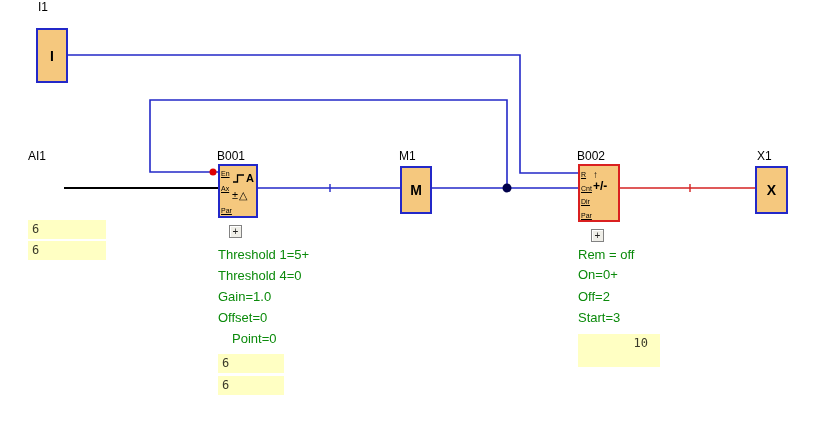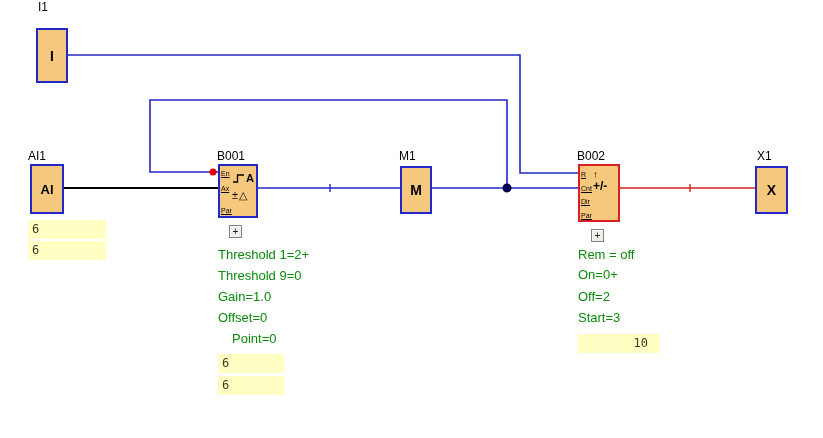--- a/index.html
+++ b/index.html
@@ -61,44 +61,41 @@
     <circle cx="507" cy="188" r="4.5" class="junction"></circle>
     <circle cx="213" cy="172" r="3.5" class="endot"></circle>
   </svg>
 
   <div class="blk-label" style="left:38px;top:0">I1</div>
   <div class="blk center" style="left:36px;top:28px;width:32px;height:55px">
     <span class="letter">I</span>
   </div>
 
   <div class="blk-label" style="left:28px;top:149px">AI1</div>
-  <div class="blk center" style="left:30px;top:164px;width:34px;height:50px">
-    <span class="letter sm">AI</span>
-  </div>
   <div class="val" style="left:28px;top:220px;width:78px;height:19px">6</div>
   <div class="val" style="left:28px;top:241px;width:78px;height:19px">6</div>
 
   <div class="blk-label" style="left:217px;top:149px">B001</div>
   <div class="blk" style="left:218px;top:164px;width:40px;height:54px">
     <span class="pin" style="top:4px">En</span>
     <span class="pin" style="top:19px">Ax</span>
     <span class="pin" style="top:41px">Par</span>
     <div class="sym">
       <div class="symrow">
         <svg width="13" height="12" viewBox="0 0 13 12">
           <polyline points="1,10 5.5,10 5.5,3 12,3" fill="none" stroke="#000" stroke-width="1.3"></polyline>
         </svg>
         <span class="symA">A</span>
       </div>
       <div class="sym2">±△</div>
     </div>
   </div>
   <div class="expand" style="left:229px;top:225px">+</div>
-  <div class="param-line" style="left:218px;top:247px">Threshold 1=2+</div>
-  <div class="param-line" style="left:218px;top:268px">Threshold 9=0</div>
+  <div class="param-line" style="left:218px;top:247px">Threshold 1=5+</div>
+  <div class="param-line" style="left:218px;top:268px">Threshold 4=0</div>
   <div class="param-line" style="left:218px;top:289px">Gain=1.0</div>
   <div class="param-line" style="left:218px;top:310px">Offset=0</div>
   <div class="param-line" style="left:232px;top:331px">Point=0</div>
   <div class="val" style="left:218px;top:354px;width:66px;height:19px">6</div>
   <div class="val" style="left:218px;top:376px;width:66px;height:19px">6</div>
 
   <div class="blk-label" style="left:399px;top:149px">M1</div>
   <div class="blk center" style="left:400px;top:166px;width:32px;height:48px">
     <span class="letter">M</span>
   </div>
@@ -112,20 +109,20 @@
     <div class="sym-cnt">
       <div class="cnt-arrow">↑</div>
       <div class="cnt-pm">+/-</div>
     </div>
   </div>
   <div class="expand" style="left:591px;top:229px">+</div>
   <div class="param-line" style="left:578px;top:247px">Rem = off</div>
   <div class="param-line" style="left:578px;top:267px">On=0+</div>
   <div class="param-line" style="left:578px;top:289px">Off=2</div>
   <div class="param-line" style="left:578px;top:310px">Start=3</div>
-  <div class="val right" style="left:578px;top:334px;width:82px;height:19px">10</div>
+  <div class="val right" style="left:578px;top:334px;width:82px;height:33px">10</div>
 
   <div class="blk-label" style="left:757px;top:149px">X1</div>
   <div class="blk center" style="left:755px;top:166px;width:33px;height:48px">
     <span class="letter">X</span>
   </div>
 
 </div>
 
 </body></html>

